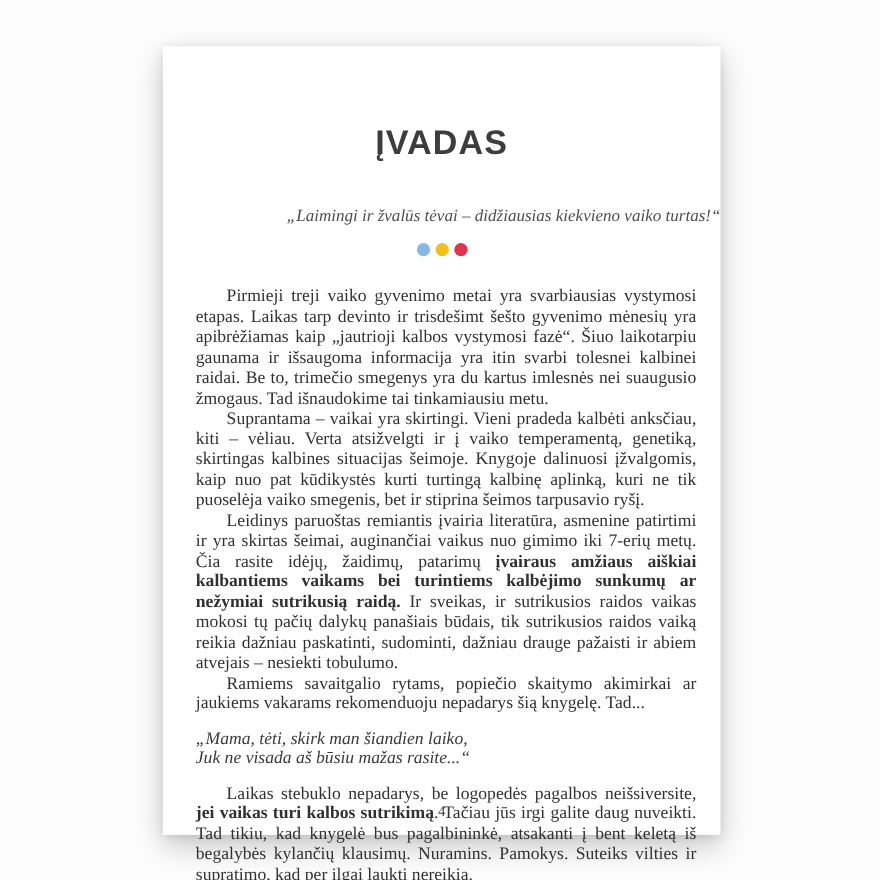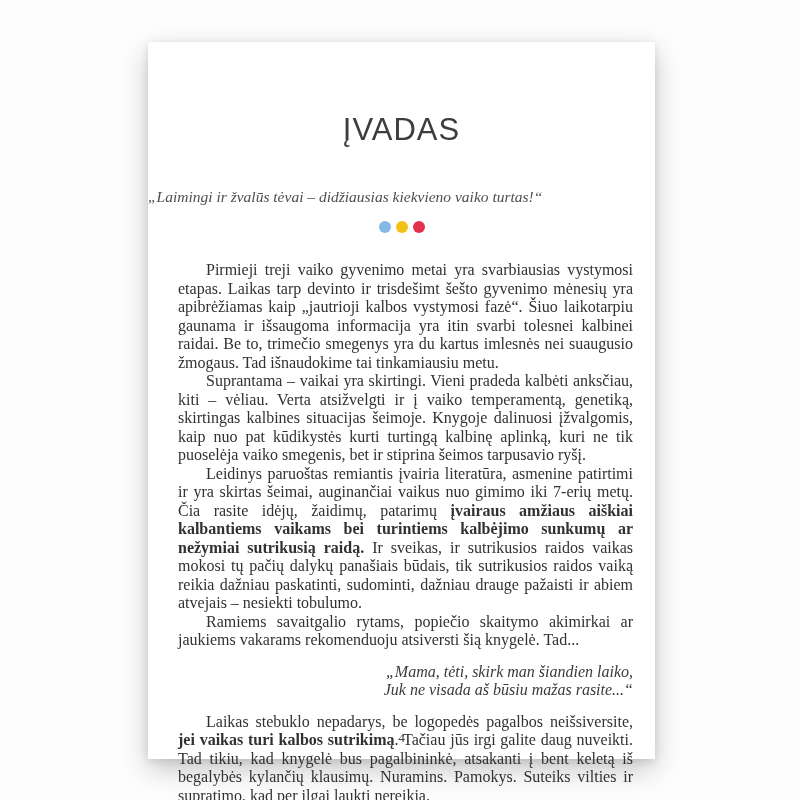--- a/index.html
+++ b/index.html
@@ -24,29 +24,29 @@
     width: 507px;
     height: 717px;
     background: #ffffff;
     box-shadow: 0 10px 26px rgba(0,0,0,0.22), 0 2px 8px rgba(0,0,0,0.10);
   }
   .title {
     margin: 0;
     padding-top: 72px;
     text-align: center;
     font-family: "Liberation Sans", "DejaVu Sans", sans-serif;
-    font-weight: 400;
+    font-weight: 700;
     font-size: 31px;
     line-height: 31px;
     letter-spacing: 1px;
     color: #3d3d3d;
   }
   .epigraph {
     margin-top: 42px;
-    text-align: left;
+    text-align: right;
     font-style: italic;
     font-size: 15.5px;
     line-height: 20px;
     color: #4e4e4e;
   }
   .dots {
     margin-top: 14px;
     text-align: center;
     line-height: 12px;
     font-size: 0;
@@ -67,21 +67,21 @@
   }
   .flow p {
     margin: 0;
     text-indent: 28px;
   }
   .flow .bold {
     font-weight: 700;
   }
   .verse {
     margin: 13px 0;
-    text-align: right;
+    text-align: left;
     font-style: italic;
     color: #3a3a3a;
   }
   .verse div {
     text-indent: 0;
   }
   .pagenum {
     position: absolute;
     bottom: 13px;
     left: 0;
@@ -96,21 +96,21 @@
 
 <div class="canvas">
   <div class="page">
     <h1 class="title">ĮVADAS</h1>
     <div class="epigraph">„Laimingi ir žvalūs tėvai – didžiausias kiekvieno vaiko turtas!“</div>
     <div class="dots"><span class="dot" style="background: rgb(133, 185, 230);"></span><span class="dot" style="background: rgb(242, 193, 24);"></span><span class="dot" style="background: rgb(227, 49, 78);"></span></div>
     <div class="flow">
         <p><span>Pirmieji treji vaiko gyvenimo metai yra svarbiausias vystymosi etapas. Laikas tarp devinto ir trisdešimt šešto gyvenimo mėnesių yra apibrėžiamas kaip „jautrioji kalbos vystymosi fazė“. Šiuo laikotarpiu gaunama ir išsaugoma informacija yra itin svarbi tolesnei kalbinei raidai. Be to, trimečio smegenys yra du kartus imlesnės nei suaugusio žmogaus. Tad išnaudokime tai tinkamiausiu metu.</span></p>
         <p><span>Suprantama – vaikai yra skirtingi. Vieni pradeda kalbėti anksčiau, kiti – vėliau. Verta atsižvelgti ir į vaiko temperamentą, genetiką, skirtingas kalbines situacijas šeimoje. Knygoje dalinuosi įžvalgomis, kaip nuo pat kūdikystės kurti turtingą kalbinę aplinką, kuri ne tik puoselėja vaiko smegenis, bet ir stiprina šeimos tarpusavio ryšį.</span></p>
         <p><span>Leidinys paruoštas remiantis įvairia literatūra, asmenine patirtimi ir yra skirtas šeimai, auginančiai vaikus nuo gimimo iki 7-erių metų. Čia rasite idėjų, žaidimų, patarimų </span><span class="bold">įvairaus amžiaus aiškiai kalbantiems vaikams bei turintiems kalbėjimo sunkumų ar nežymiai sutrikusią raidą.</span><span> Ir sveikas, ir sutrikusios raidos vaikas mokosi tų pačių dalykų panašiais būdais, tik sutrikusios raidos vaiką reikia dažniau paskatinti, sudominti, dažniau drauge pažaisti ir abiem atvejais – nesiekti tobulumo.</span></p>
-        <p><span>Ramiems savaitgalio rytams, popiečio skaitymo akimirkai ar jaukiems vakarams rekomenduoju atsiversti šią knygelė. Tad...</span></p>
+        <p><span>Ramiems savaitgalio rytams, popiečio skaitymo akimirkai ar jaukiems vakarams rekomenduoju nepadarys šią knygelę. Tad...</span></p>
         <div class="verse">
           <div>„Mama, tėti, skirk man šiandien laiko,</div>
           <div>Juk ne visada aš būsiu mažas rasite...“</div>
         </div>
         <p><span>Laikas stebuklo nepadarys, be logopedės pagalbos neišsiversite, </span><span class="bold">jei vaikas turi kalbos sutrikimą</span><span>. Tačiau jūs irgi galite daug nuveikti. Tad tikiu, kad knygelė bus pagalbininkė, atsakanti į bent keletą iš begalybės kylančių klausimų. Nuramins. Pamokys. Suteiks vilties ir supratimo, kad per ilgai laukti nereikia.</span></p>
       </div>
     <div class="pagenum">4</div>
   </div>
 </div>
 

